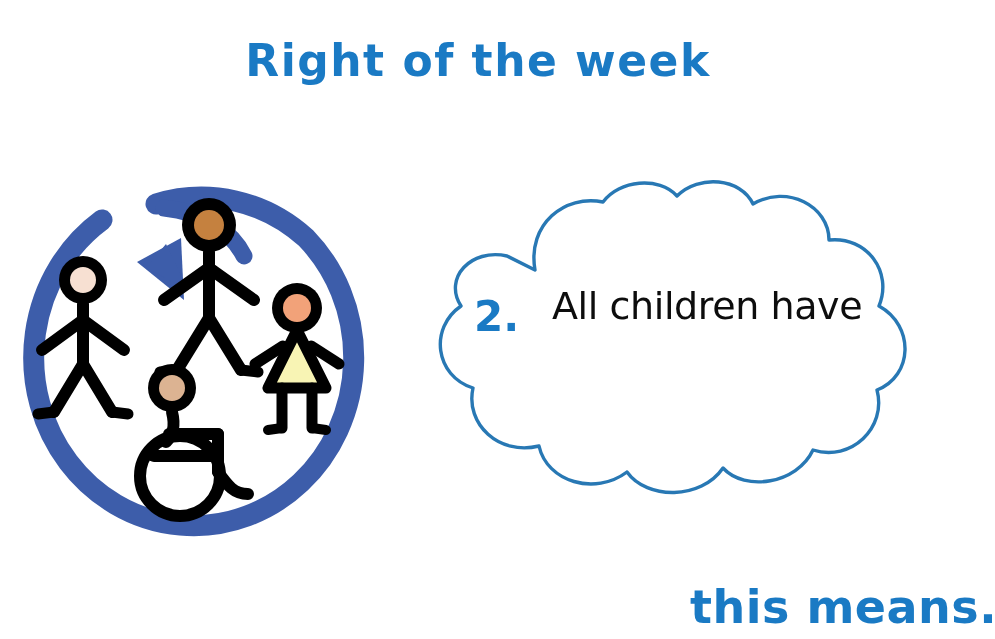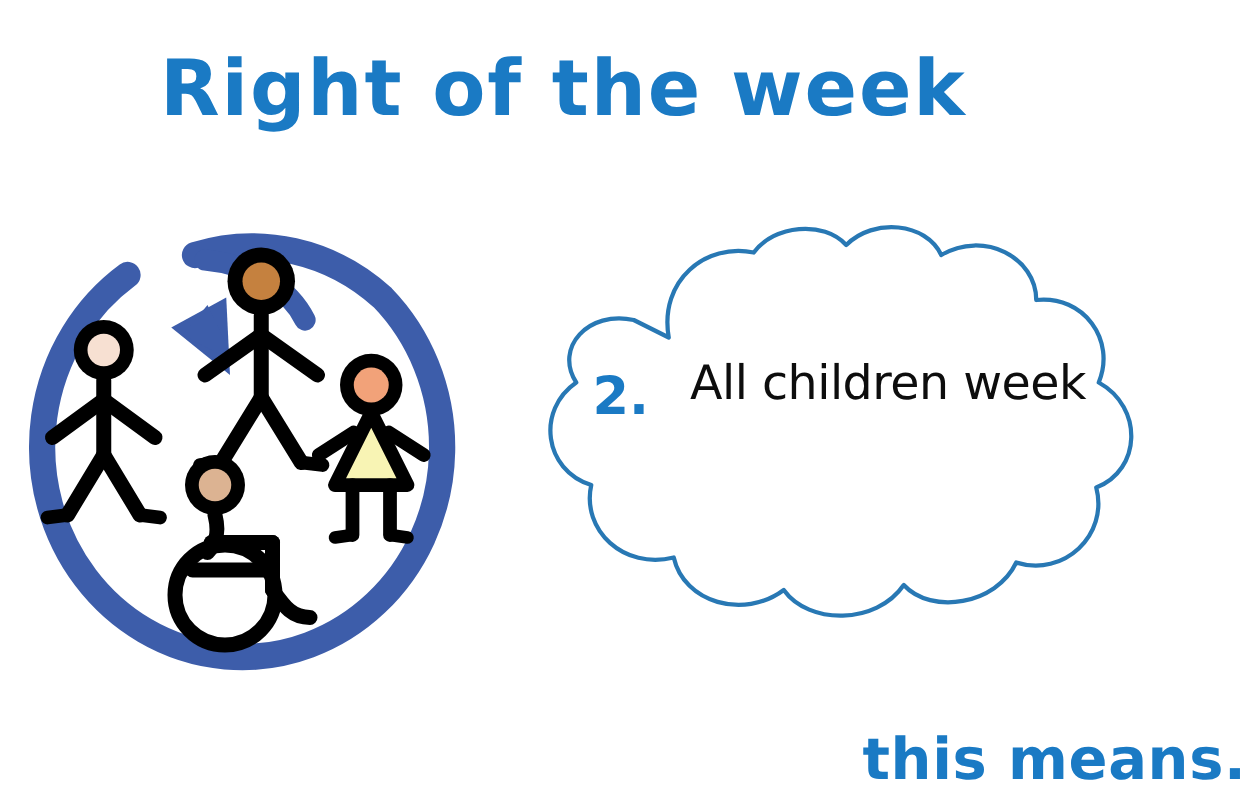--- a/index.html
+++ b/index.html
@@ -19,26 +19,27 @@
     overflow: hidden;
   }
 
   
   #title {
     position: absolute;
     left: 128px;
     top: 38px;
     width: 700px;
     font-family: "DejaVu Sans", sans-serif;
-    font-size: 62px;
+    font-size: 44px;
     font-weight: 700;
     letter-spacing: 1.5px;
     color: #1a7ac4;
     white-space: nowrap;
     line-height: 1.05;
+    text-align: center;
   }
 
   
   #inclusion-icon {
     position: absolute;
     left: 6px;
     top: 160px;
     width: 380px;
     height: 380px;
   }
@@ -190,18 +191,18 @@
                C 180 318 132 304 124 268
                C 84 278 50 246 58 210
                C 20 198 14 150 46 128
                C 28 100 56 70 92 78 Z" fill="#ffffff" stroke="#2878b4" stroke-width="3.4" stroke-linejoin="round"></path>
     </svg>
   </div>
 
   <div id="cloud-number">2.</div>
 
   <div id="cloud-text">
-    <span class="line">All children week</span>
+    <span class="line">All children have</span>
   </div>
 
   <div id="bottom-caption">this means...</div>
 
 </div>
 
 </body></html>

